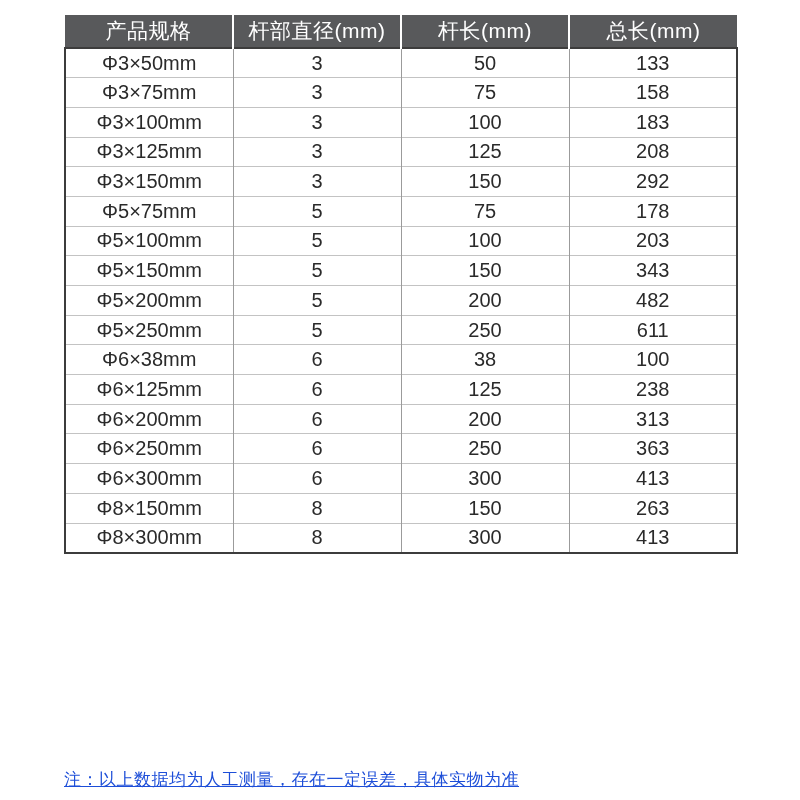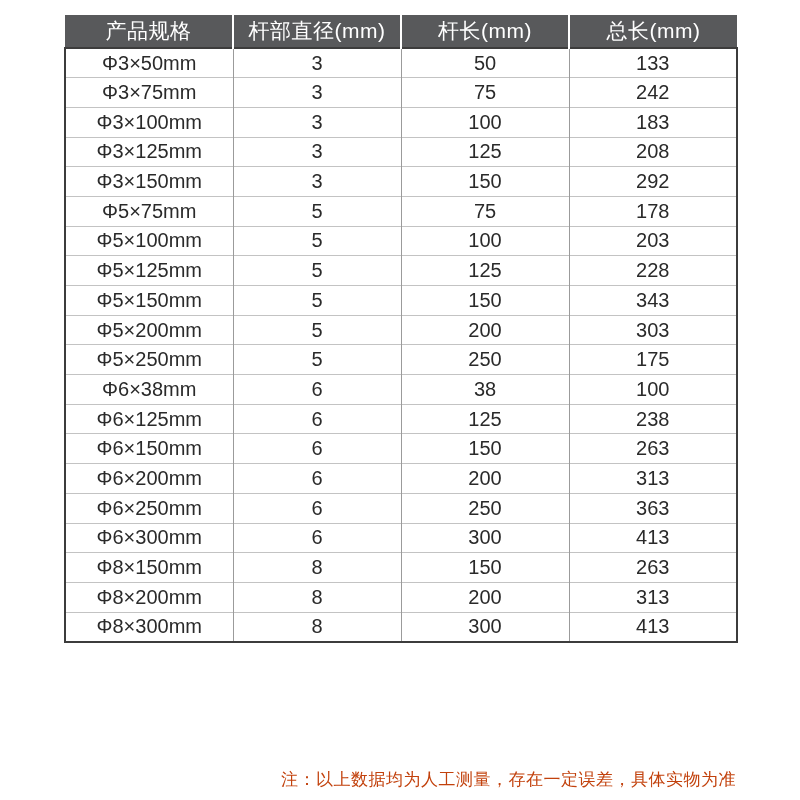--- a/index.html
+++ b/index.html
@@ -52,24 +52,24 @@
     border-left: 1px solid #9b9b9b;
     white-space: nowrap;
   }
   table.spec-table tbody tr:first-child td { border-top: none; }
   table.spec-table tbody td:first-child { border-left: none; }
   .footnote {
     position: absolute;
     left: 64px;
     top: 768px;
     width: 672px;
-    text-align: right;
     font-size: 17px;
-    color: #c2410c;
+    color: #1d4ed8;
     letter-spacing: 0.5px;
+    text-decoration: underline;
   }
 </style>
 </head>
 <body>
 
 <div class="page">
 
   <div class="spec-table-wrap">
     <table class="spec-table">
       <colgroup>
@@ -90,21 +90,21 @@
           <tr>
             <td>Φ3×50mm</td>
             <td>3</td>
             <td>50</td>
             <td>133</td>
           </tr>
           <tr>
             <td>Φ3×75mm</td>
             <td>3</td>
             <td>75</td>
-            <td>242</td>
+            <td>158</td>
           </tr>
           <tr>
             <td>Φ3×100mm</td>
             <td>3</td>
             <td>100</td>
             <td>183</td>
           </tr>
           <tr>
             <td>Φ3×125mm</td>
             <td>3</td>
@@ -123,60 +123,48 @@
             <td>75</td>
             <td>178</td>
           </tr>
           <tr>
             <td>Φ5×100mm</td>
             <td>5</td>
             <td>100</td>
             <td>203</td>
           </tr>
           <tr>
-            <td>Φ5×125mm</td>
-            <td>5</td>
-            <td>125</td>
-            <td>228</td>
-          </tr>
-          <tr>
             <td>Φ5×150mm</td>
             <td>5</td>
             <td>150</td>
             <td>343</td>
           </tr>
           <tr>
             <td>Φ5×200mm</td>
             <td>5</td>
             <td>200</td>
-            <td>303</td>
+            <td>482</td>
           </tr>
           <tr>
             <td>Φ5×250mm</td>
             <td>5</td>
             <td>250</td>
-            <td>175</td>
+            <td>611</td>
           </tr>
           <tr>
             <td>Φ6×38mm</td>
             <td>6</td>
             <td>38</td>
             <td>100</td>
           </tr>
           <tr>
             <td>Φ6×125mm</td>
             <td>6</td>
             <td>125</td>
             <td>238</td>
-          </tr>
-          <tr>
-            <td>Φ6×150mm</td>
-            <td>6</td>
-            <td>150</td>
-            <td>263</td>
           </tr>
           <tr>
             <td>Φ6×200mm</td>
             <td>6</td>
             <td>200</td>
             <td>313</td>
           </tr>
           <tr>
             <td>Φ6×250mm</td>
             <td>6</td>
@@ -189,26 +177,20 @@
             <td>300</td>
             <td>413</td>
           </tr>
           <tr>
             <td>Φ8×150mm</td>
             <td>8</td>
             <td>150</td>
             <td>263</td>
           </tr>
           <tr>
-            <td>Φ8×200mm</td>
-            <td>8</td>
-            <td>200</td>
-            <td>313</td>
-          </tr>
-          <tr>
             <td>Φ8×300mm</td>
             <td>8</td>
             <td>300</td>
             <td>413</td>
           </tr>
         </tbody>
     </table>
   </div>
 
   <div class="footnote">注：以上数据均为人工测量，存在一定误差，具体实物为准</div>

